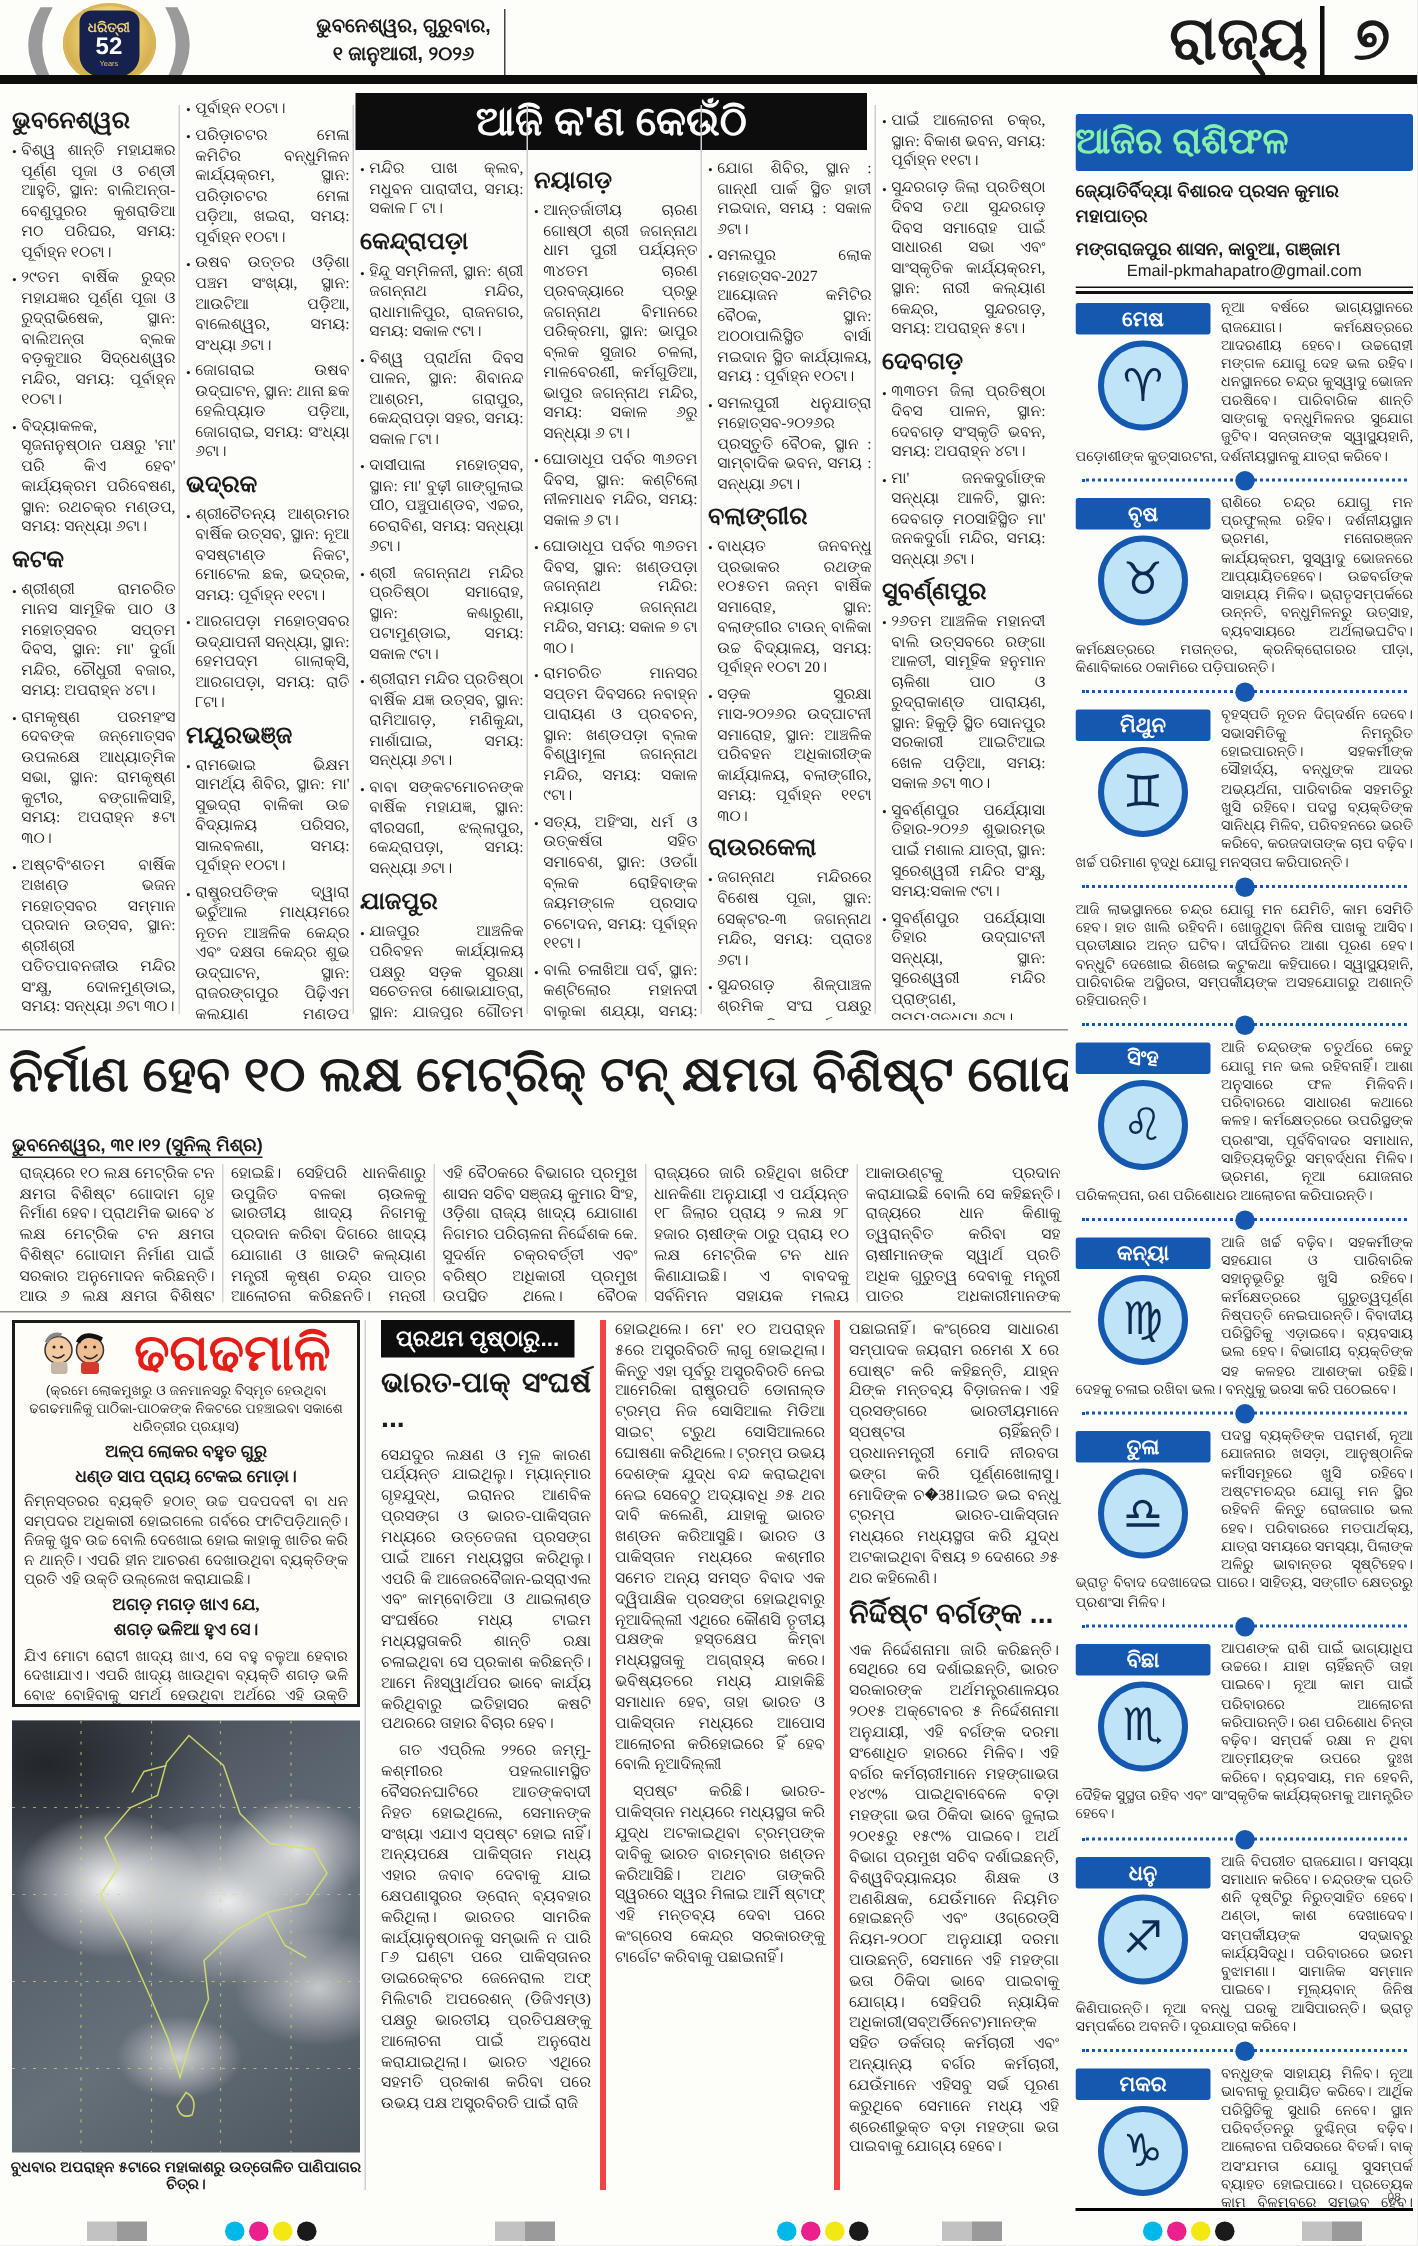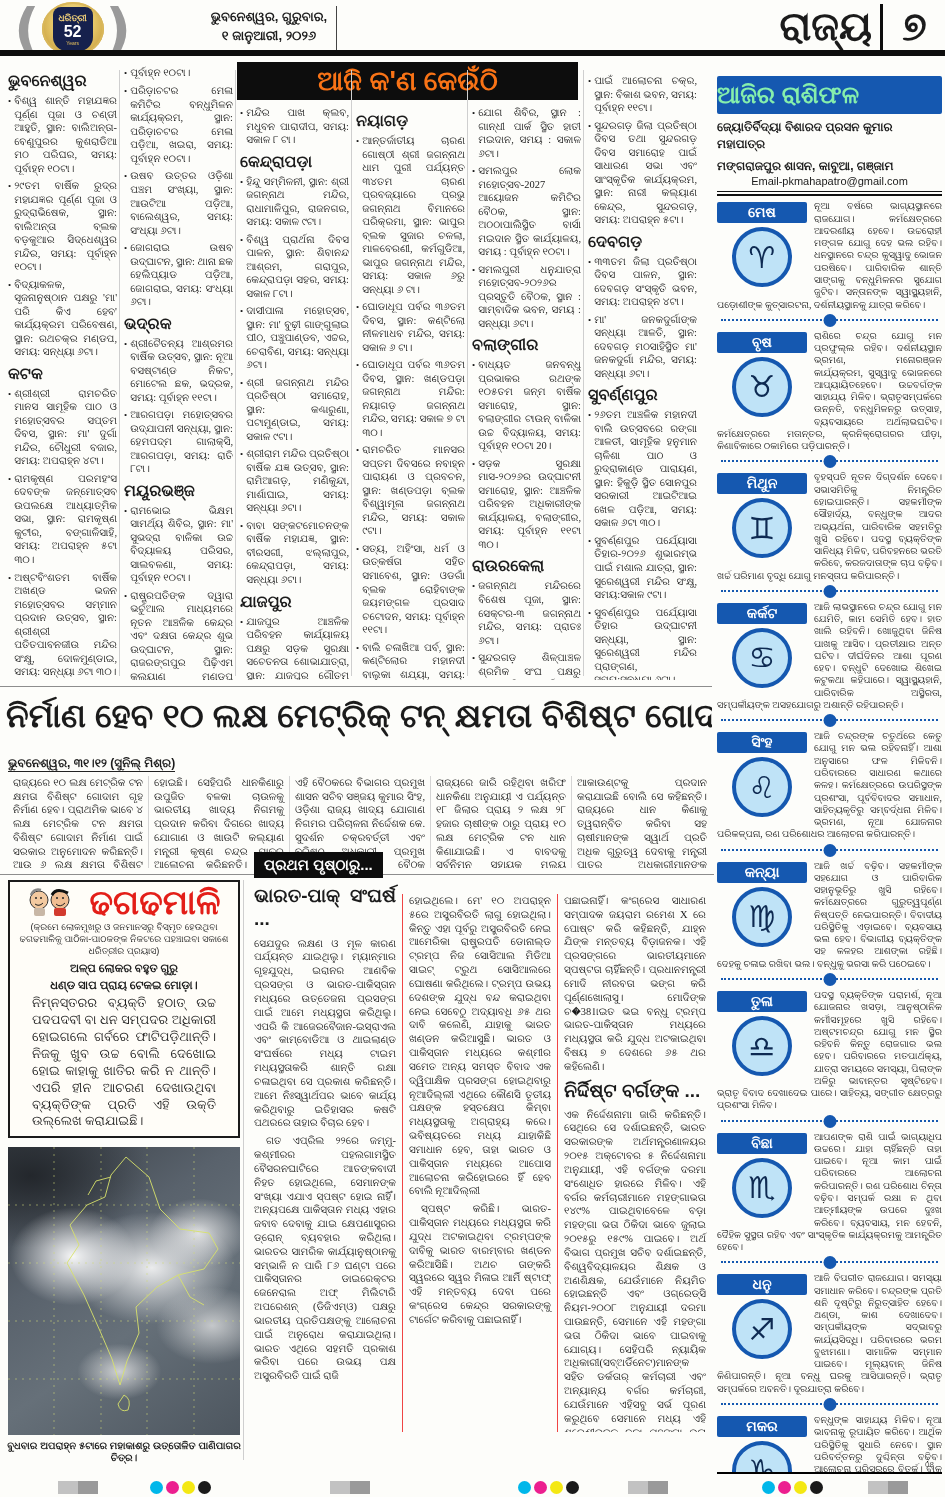--- a/index.html
+++ b/index.html
@@ -20,21 +20,21 @@
            font:bold 13px/1.45 "Liberation Sans",sans-serif;}
   .datevr{position:absolute;left:336px;top:6px;width:1px;height:44px;background:#444;}
   .hdr-rule{position:absolute;left:0;top:50px;width:945px;height:6px;background:#0d0d0d;}
   .section-name{position:absolute;left:768px;top:4px;width:104px;text-align:right;
                 font:bold 40px/1.1 "Liberation Sans",sans-serif;}
   .sect-vr{position:absolute;left:880px;top:4px;width:3px;height:52px;background:#0d0d0d;}
   .pageno{position:absolute;left:892px;top:4px;width:45px;text-align:center;
           font:bold 40px/1.1 "Liberation Sans",sans-serif;}
   
   .listings-title{position:absolute;left:237px;top:62px;width:341px;height:38px;background:#0d0d0d;
-      color:#f97316;font:bold 27px "Liberation Sans",sans-serif;display:flex;align-items:center;justify-content:center;}
+      color:#ffffff;font:bold 27px "Liberation Sans",sans-serif;display:flex;align-items:center;justify-content:center;}
   .lst-col{position:absolute;width:109px;overflow:hidden;}
   .col1{left:8px;top:66px;height:614px;}
   .col2{left:124px;top:66px;height:614px;}
   .col3{left:240px;top:106px;height:574px;}
   .col4{left:356px;top:106px;height:574px;}
   .col5{left:472px;top:106px;height:574px;}
   .col6{left:588px;top:74px;height:606px;}
   .colrule{position:absolute;top:70px;width:1px;height:606px;background:#cfcfcf;}
   .dist-head{font:bold 16px/1.25 "Liberation Sans",sans-serif;margin:5px 0 3px;}
   .lst-item{display:flex;gap:3px;font-size:10.4px;line-height:1.3;text-align:justify;margin-bottom:4px;}
@@ -49,37 +49,37 @@
   .lead-colcell{flex:1;padding:0 5px;font-size:10.4px;line-height:1.32;text-align:justify;overflow:hidden;}
   .lead-colcell + .lead-colcell{border-left:1px solid #d4d4d4;}
   .sect-hr2{position:absolute;left:0;top:874px;width:714px;height:1px;background:#8d8d8d;}
   
   .cartoon{position:absolute;left:8px;top:880px;width:232px;height:258px;border:2px solid #1b1b1b;
       box-sizing:border-box;padding:3px 6px;overflow:hidden;background:#fffdf8;}
   .c-titlerow{display:flex;align-items:center;justify-content:center;gap:18px;}
   .c-title{color:#e31e18;font:bold 34px/1 "Liberation Sans",sans-serif;}
   .c-intro{font:9.2px/1.3 "Liberation Sans",sans-serif;text-align:center;margin:3px 0 2px;}
   .c-verse{font:bold 11.5px/1.45 "Liberation Serif",serif;text-align:center;}
-  .c-para{font-size:13px;line-height:1.3;text-align:justify;margin:2px 16px;}
+  .c-para{font-size:10px;line-height:1.3;text-align:justify;margin:2px 0;}
   
   .wx{position:absolute;left:8px;top:1147px;width:232px;height:288px;overflow:hidden;background:
       radial-gradient(ellipse 90px 70px at 28% 38%, rgba(255,255,255,.95), rgba(255,255,255,0) 70%),
       radial-gradient(ellipse 120px 80px at 62% 42%, rgba(250,250,250,.9), rgba(255,255,255,0) 70%),
       radial-gradient(ellipse 70px 50px at 82% 30%, rgba(240,240,240,.85), rgba(255,255,255,0) 70%),
       radial-gradient(ellipse 60px 40px at 48% 78%, rgba(235,235,235,.8), rgba(255,255,255,0) 70%),
       radial-gradient(ellipse 80px 55px at 88% 62%, rgba(240,240,240,.7), rgba(255,255,255,0) 70%),
       radial-gradient(ellipse 150px 90px at 10% 10%, #23272c, rgba(35,39,44,0) 80%),
       linear-gradient(145deg,#3a4047 0%,#59626c 35%,#667079 60%,#4d565f 100%);}
   .wx svg{position:absolute;left:0;top:0;}
   .wx-cap{position:absolute;left:4px;top:1440px;width:240px;text-align:center;
       font:bold 10px "Liberation Sans",sans-serif;}
   
-  .cont{position:absolute;left:248px;top:852px;width:464px;height:580px;overflow:hidden;display:flex;}
+  .cont{position:absolute;left:248px;top:880px;width:464px;height:580px;overflow:hidden;display:flex;}
   .cont-col{flex:1;padding:0 6px;font-size:10.4px;line-height:1.33;text-align:justify;overflow:hidden;}
-  .cont-col + .cont-col{border-left:1px solid #ef4444;margin-top:42px;}
+  .cont-col + .cont-col{border-left:4px solid #ef4444;}
   .cont-banner{background:#0d0d0d;color:#fff;font:bold 15px "Liberation Sans",sans-serif;
       display:inline-block;padding:4px 10px;margin-bottom:5px;}
   .cont-h1{font:bold 19px/1.2 "Liberation Sans",sans-serif;margin:2px 0 6px;}
   .cont-h2{font:bold 19px/1.2 "Liberation Sans",sans-serif;margin:6px 0 5px;}
   .cont-col p{margin:0 0 4px 0;text-indent:12px;}
   .cont-col p.nofirst{text-indent:0;}
   .vr-left{position:absolute;left:243px;top:880px;width:1px;height:580px;background:#cfcfcf;}
   
   .sidebar{position:absolute;left:717px;top:76px;width:225px;height:1396px;overflow:hidden;}
   .h-title{background:#1558b0;color:#86efac;font:bold 24px "Liberation Sans",sans-serif;
@@ -448,26 +448,20 @@
             <div class="scirc">
               <span>♊</span>
             </div>
           </div>
           <p class="sign-text">ବୃହସ୍ପତି ନୂତନ ଦିଗ୍‌ଦର୍ଶନ ଦେବେ। ସଭାସମିତିକୁ ନିମନ୍ତ୍ରିତ ହୋଇପାରନ୍ତି। ସହକର୍ମୀଙ୍କ ସୌହାର୍ଦ୍ୟ, ବନ୍ଧୁଙ୍କ ଆଦର ଅଭ୍ୟର୍ଥନା, ପାରିବାରିକ ସହମତିରୁ ଖୁସି ରହିବେ। ପଦସ୍ଥ ବ୍ୟକ୍ତିଙ୍କ ସାନିଧ୍ୟ ମିଳିବ, ପରିବହନରେ ଭରତି କରିବେ, କରଜଦାତାଙ୍କ ଚାପ ବଢ଼ିବ। ଖର୍ଚ୍ଚ ପରିମାଣ ବୃଦ୍ଧି ଯୋଗୁ ମନସ୍ତାପ କରିପାରନ୍ତି।</p>
         </div>
         <div class="sep">
           <span class="sepdot"></span>
         </div>
         <div class="sign">
-          <div class="sfloat">
-            <div class="slabel">କର୍କଟ</div>
-            <div class="scirc">
-              <span>♋</span>
-            </div>
-          </div>
           <p class="sign-text">ଆଜି ଲାଭସ୍ଥାନରେ ଚନ୍ଦ୍ର ଯୋଗୁ ମନ ଯେମିତି, କାମ ସେମିତି ହେବ। ହାତ ଖାଲି ରହିବନି। ଖୋଜୁଥିବା ଜିନିଷ ପାଖକୁ ଆସିବ। ପ୍ରତୀକ୍ଷାର ଅନ୍ତ ଘଟିବ। ଦୀର୍ଘଦିନର ଆଶା ପୂରଣ ହେବ। ବନ୍ଧୁଟି ଦେଖୋଇ ଶିଖେଇ କଟୁକଥା କହିପାରେ। ସ୍ୱାସ୍ଥ୍ୟହାନି, ପାରିବାରିକ ଅସ୍ଥିରତା, ସମ୍ପର୍କୀୟଙ୍କ ଅସହଯୋଗରୁ ଅଶାନ୍ତି ରହିପାରନ୍ତି।</p>
         </div>
         <div class="sep">
           <span class="sepdot"></span>
         </div>
         <div class="sign">
           <div class="sfloat">
             <div class="slabel">ସିଂହ</div>
             <div class="scirc">
               <span>♌</span>

